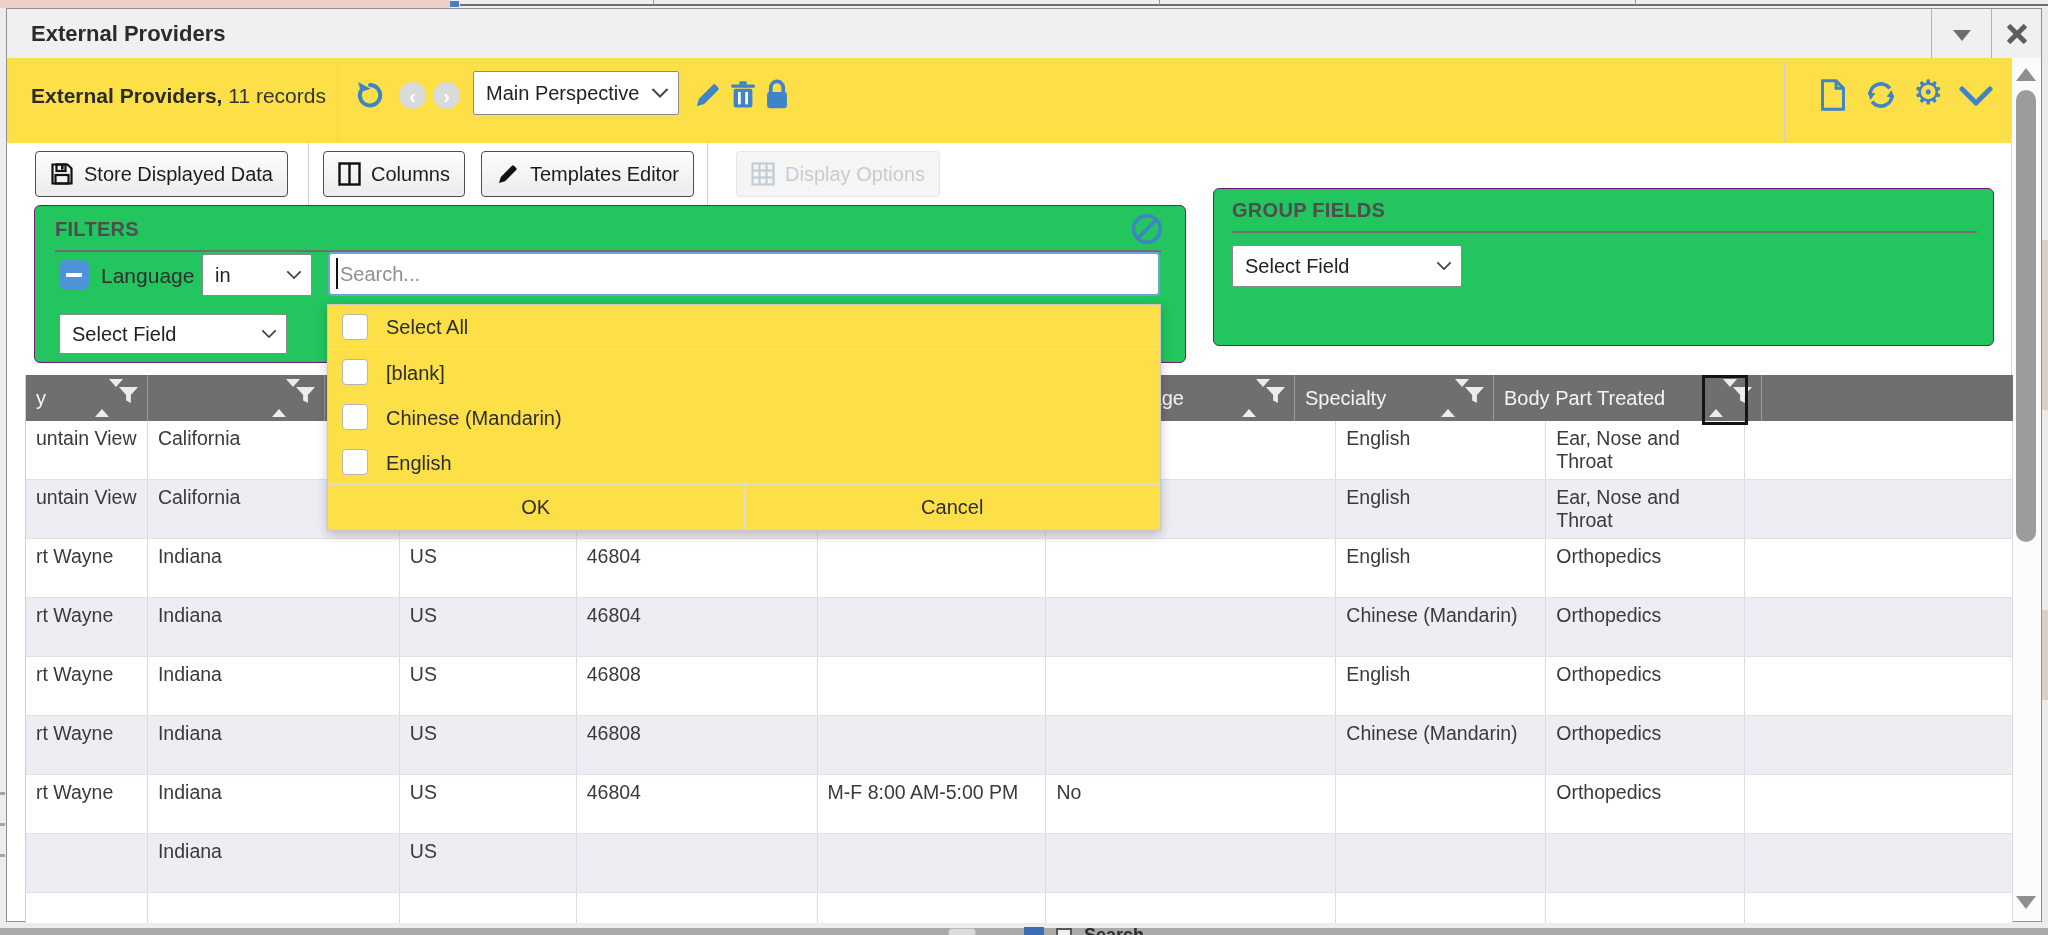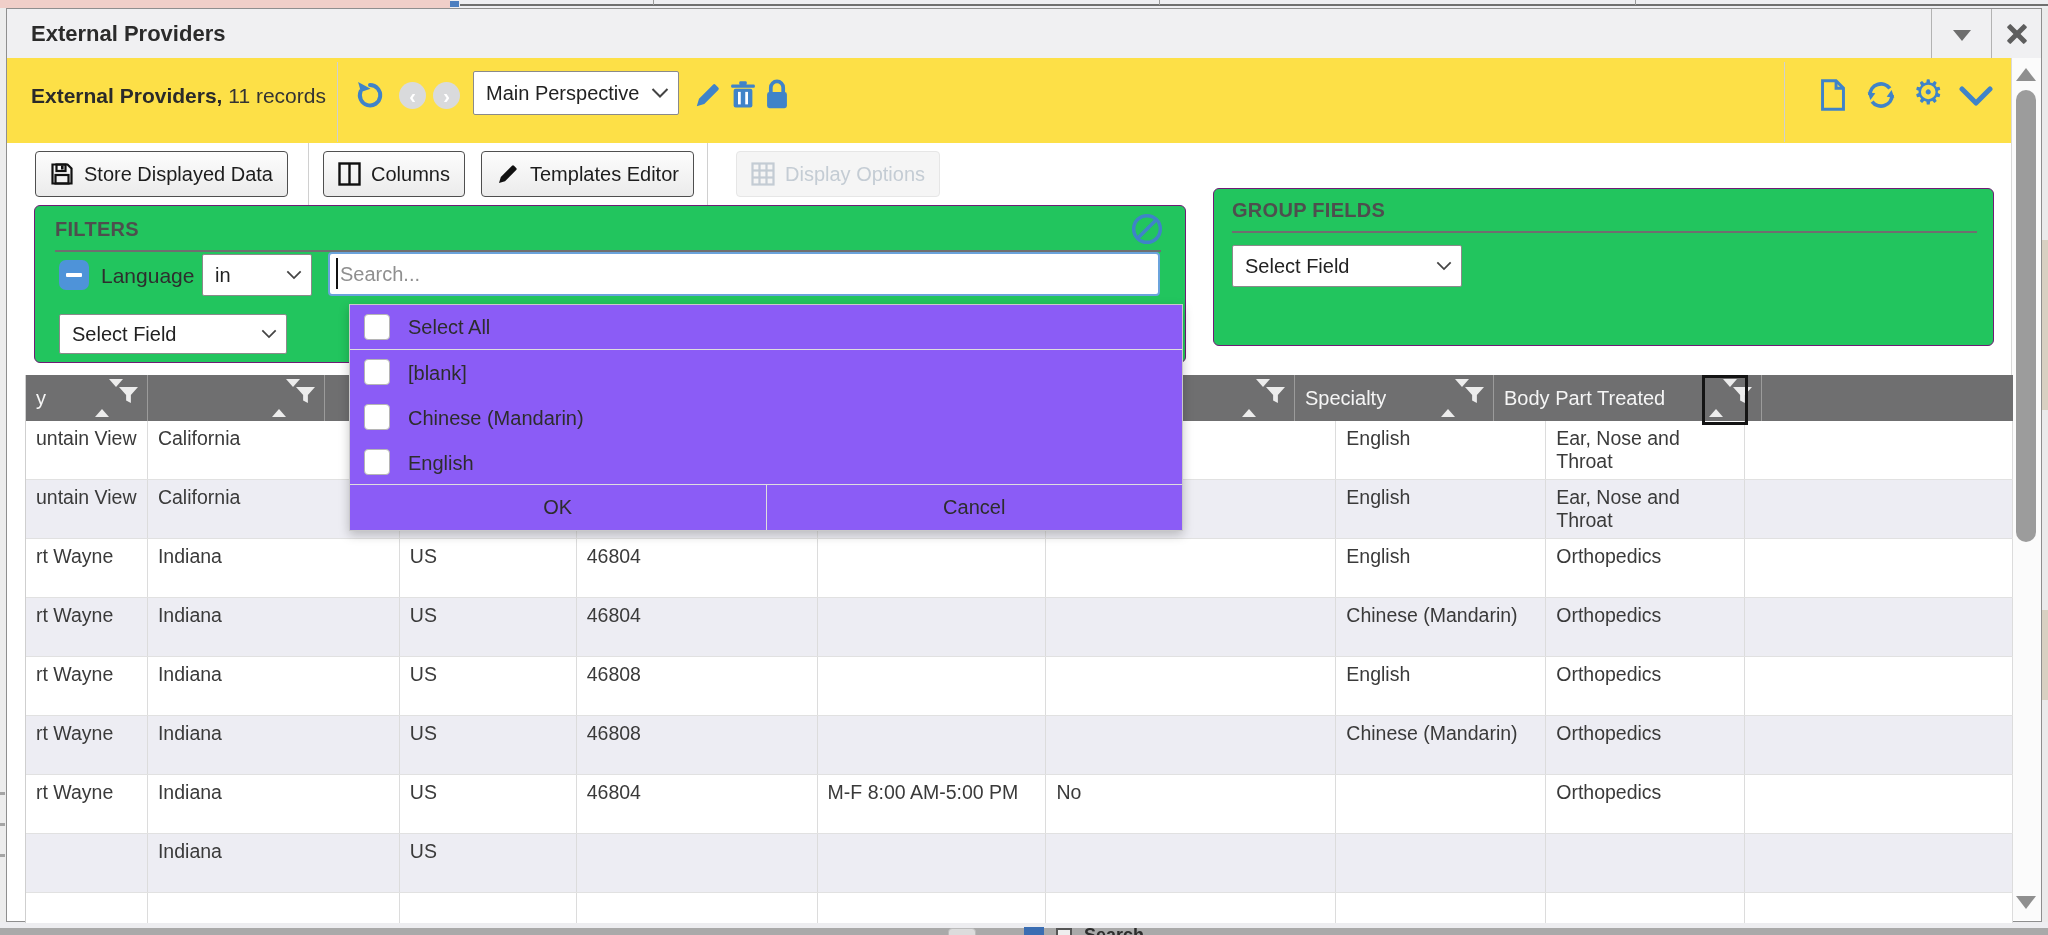--- a/index.html
+++ b/index.html
@@ -57,21 +57,21 @@
   .panel{background:#22c55e;border:1px solid #701a75;border-radius:6px;box-sizing:border-box;}
   .panel-h{position:absolute;font-size:20px;font-weight:bold;color:#4e4e4e;letter-spacing:.3px;}
   .panel-hr{position:absolute;height:2px;background:#6f6f6f;}
   .minus-btn{width:30px;height:30px;background:#4e93d9;border-radius:7px;}
   .minus-btn i{position:absolute;left:50%;top:50%;transform:translate(-50%,-50%);width:16px;height:4px;background:#fff;border-radius:1px;}
   .flt-label{font-size:21px;color:#2e2e2e;}
   .search-input{left:293px;top:46px;width:832px;height:44px;border:2px solid #6ba3dc;border-radius:4px;box-sizing:border-box;font-size:20px;color:#333;padding:0 10px;outline:none;font-family:"Liberation Sans",sans-serif;}
   .search-input::placeholder{color:#8f8f8f;}
   .caret{left:301px;top:52px;width:2px;height:31px;background:#111;}
   
-  .dropdown{left:320px;top:295px;width:832px;height:225px;background:#8b5cf6;border:1px solid #c9c9c9;box-shadow:0 4px 10px rgba(0,0,0,.22);z-index:60;margin-left:22px;}
+  .dropdown{left:320px;top:295px;width:832px;height:225px;background:#fde047;border:1px solid #c9c9c9;box-shadow:0 4px 10px rgba(0,0,0,.22);z-index:60;}
   .dd-item{position:relative;height:45px;box-sizing:border-box;}
   .dd-item.sep{border-bottom:1px solid #dedede;}
   .dd-check{position:absolute;left:14px;top:9px;width:26px;height:26px;border:1.6px solid #b5b5b5;border-radius:4px;background:#fff;box-sizing:border-box;}
   .dd-lbl{position:absolute;left:58px;top:50%;transform:translateY(-50%);font-size:20px;color:#2d2d2d;}
   .dd-btns{position:absolute;left:0;bottom:0;width:100%;height:45px;border-top:1px solid #dedede;display:flex;}
   .dd-btn{flex:1;display:flex;align-items:center;justify-content:center;font-size:20px;color:#2d2d2d;cursor:pointer;}
   .dd-btn:first-child{border-right:1px solid #dedede;}
   
   .tablewrap{left:18px;top:366px;width:1987px;height:548px;overflow:hidden;border-left:1px solid #cfcfcf;}
   .thead{position:absolute;left:0;top:0;height:46px;background:#6f6f70;display:flex;width:1987px;}

